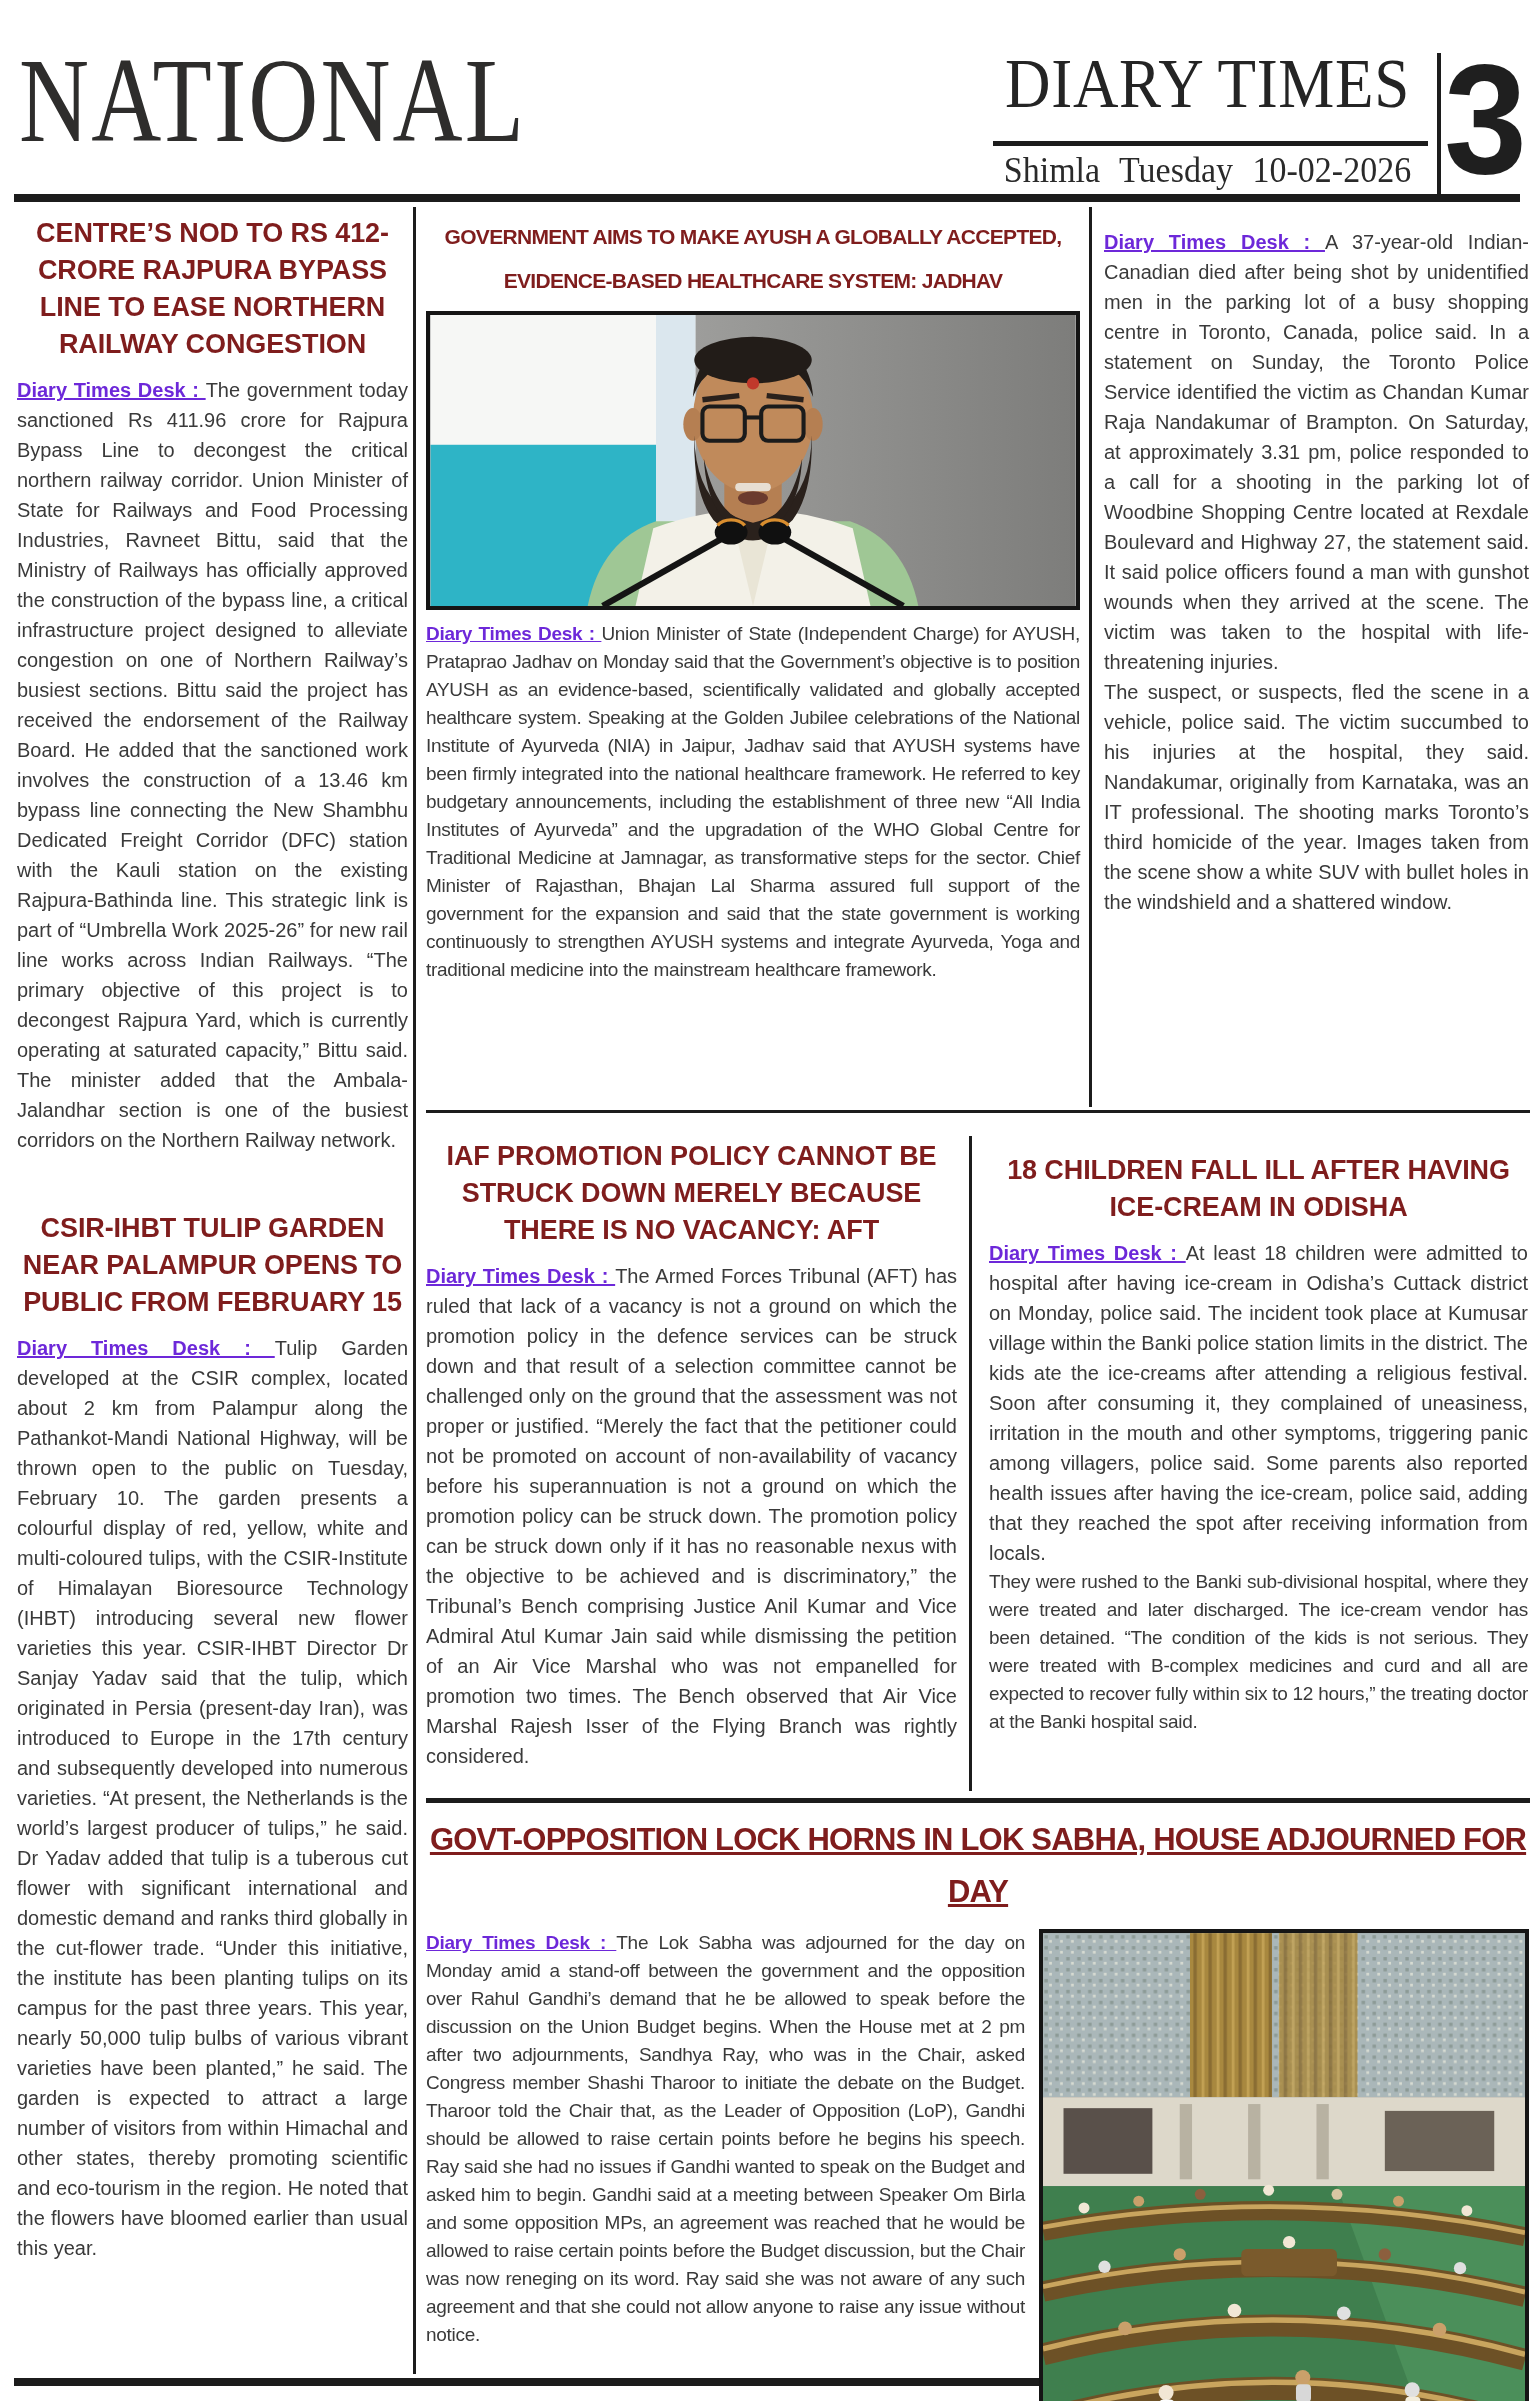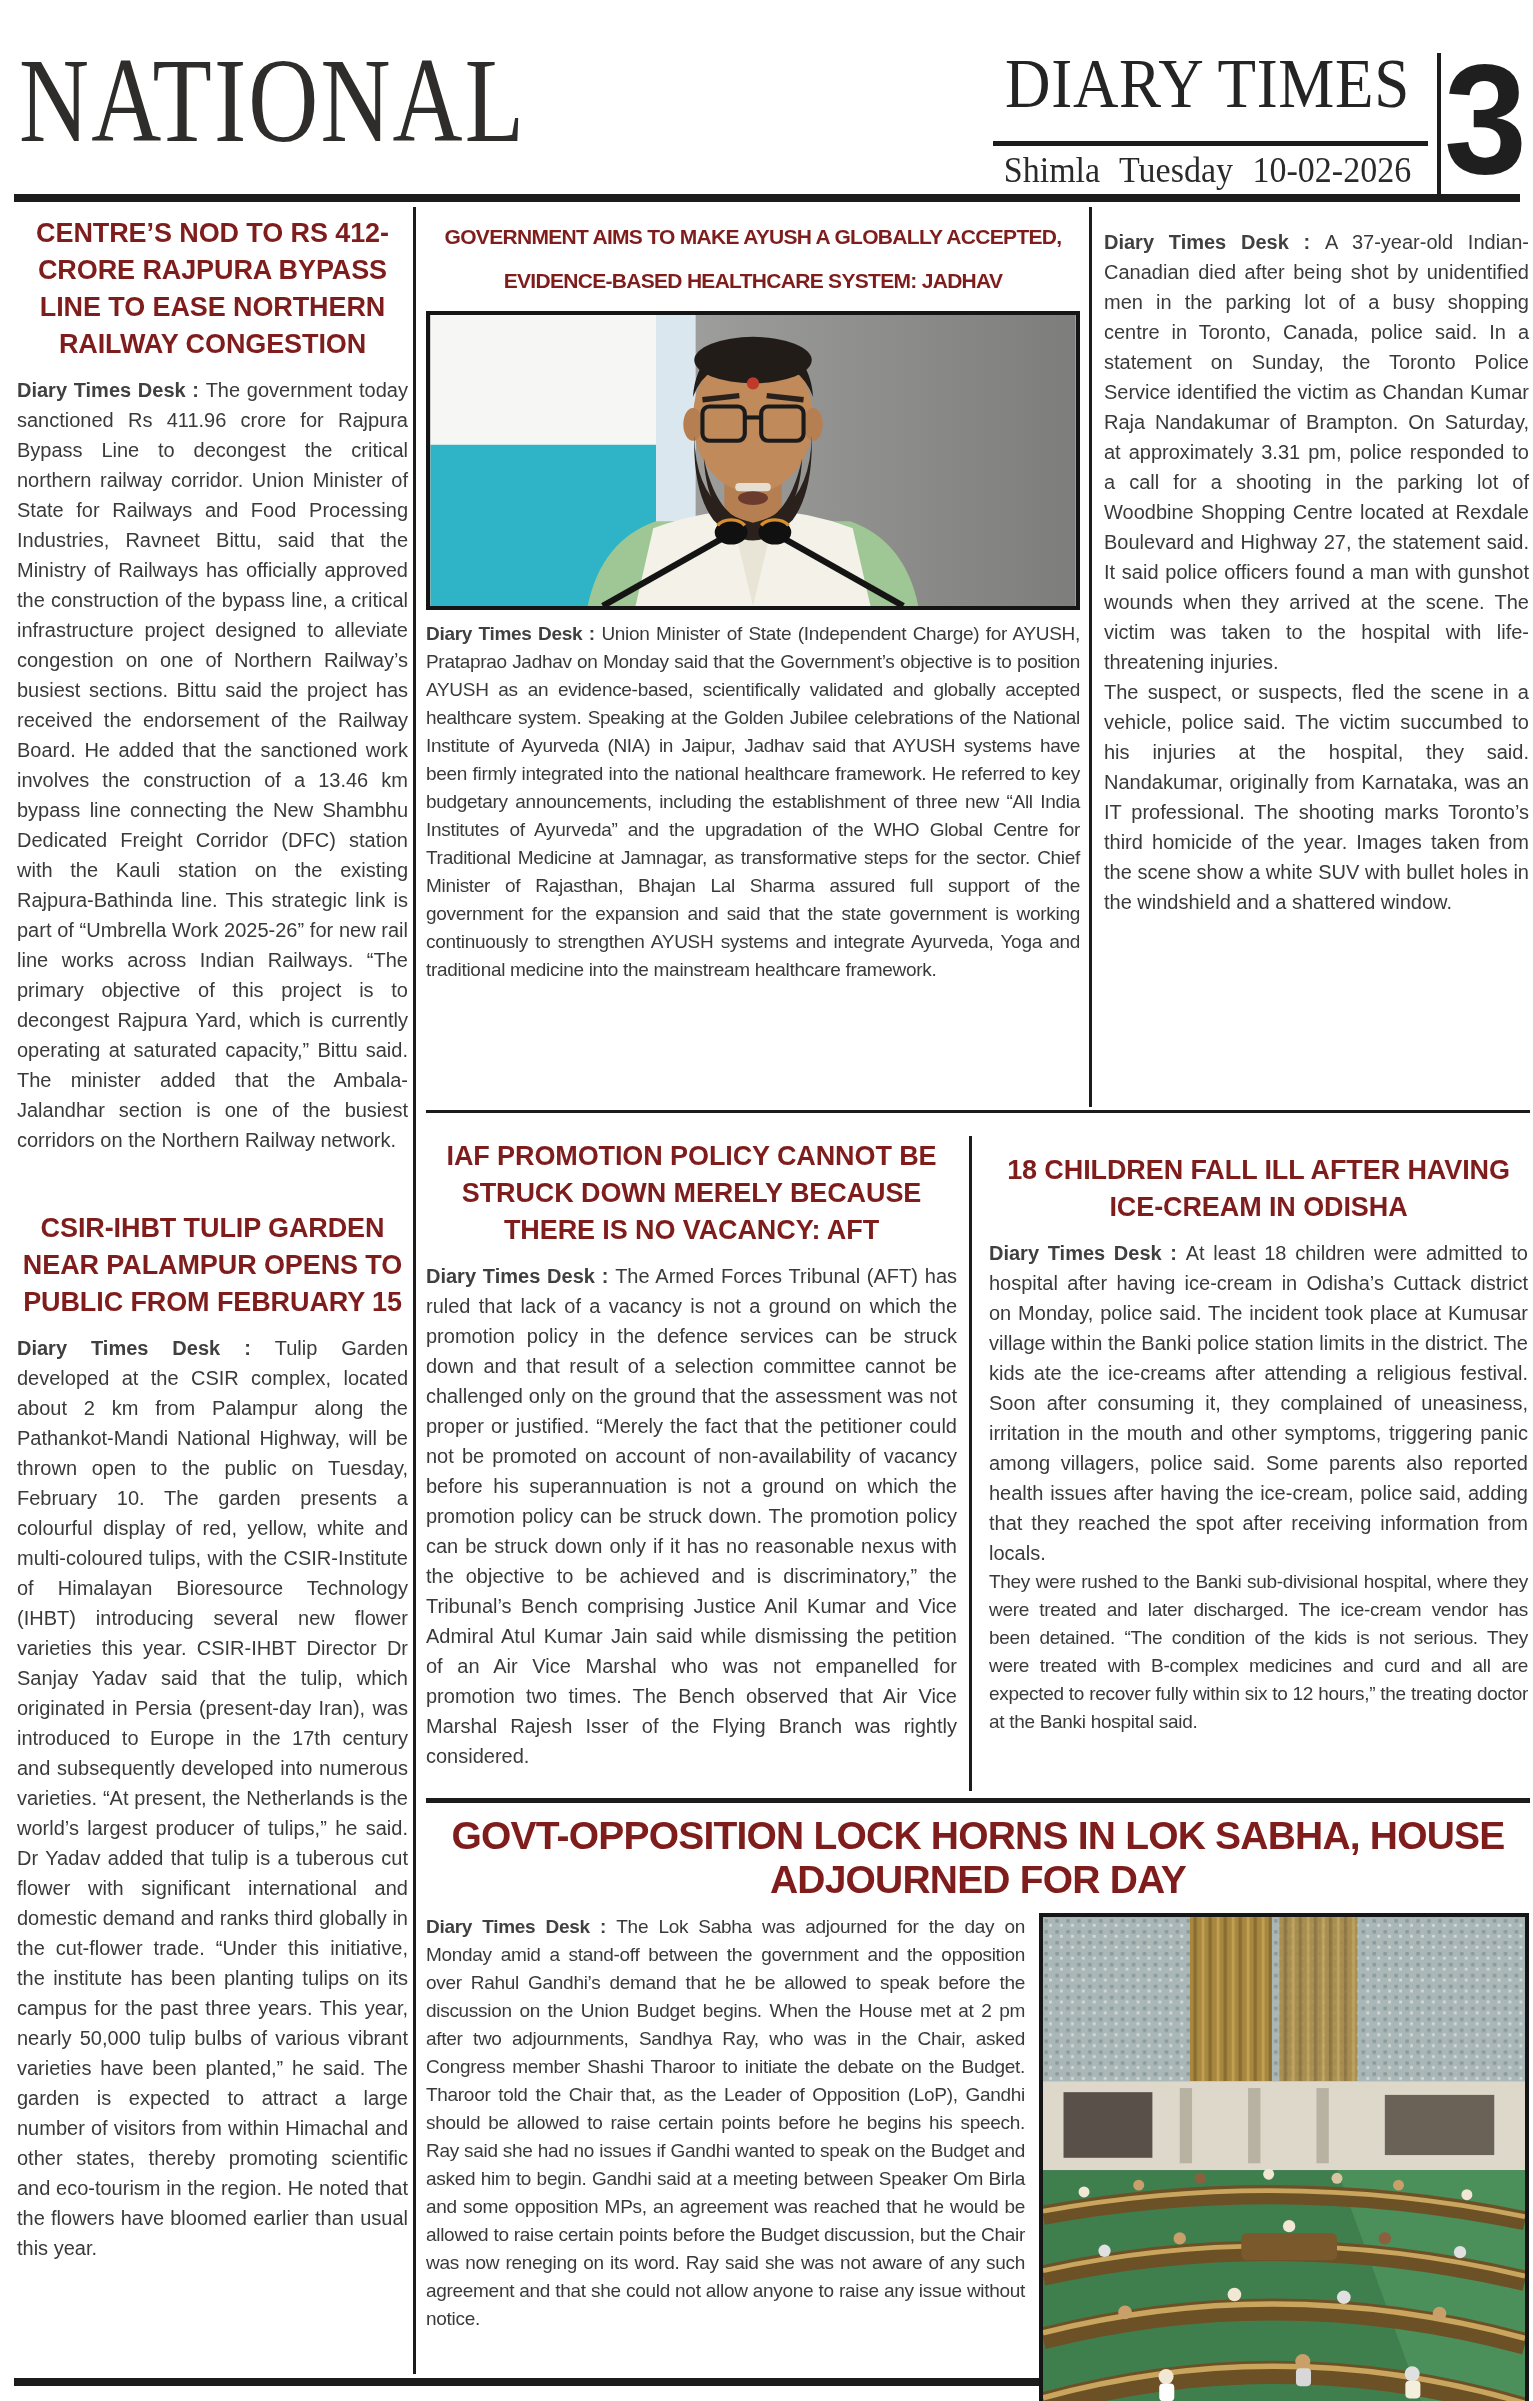--- a/index.html
+++ b/index.html
@@ -13,25 +13,25 @@
   .m-paper{font-family:"Liberation Serif",serif;color:#242424;font-size:63px;line-height:1;
            text-align:center;transform:scaleY(1.12);transform-origin:top center;letter-spacing:0.7px;}
   .m-date{font-family:"Liberation Serif",serif;color:#2a2a2a;font-size:34px;line-height:1;
           text-align:center;word-spacing:11px;transform:scaleY(1.08);transform-origin:top center;}
   .m-num{font-family:"Liberation Sans",sans-serif;font-weight:bold;color:#1f1f1f;
          font-size:149px;line-height:1;transform:scaleY(1.04);transform-origin:top left;}
   
   .hl{font-weight:bold;text-align:center;color:#7f1d1d;margin:0;}
   .hl-std{font-size:27px;line-height:37px;letter-spacing:-0.1px;}
   .hl-cond{font-size:21px;line-height:44px;letter-spacing:-0.7px;}
-  .hl-banner{font-size:39px;line-height:44px;letter-spacing:-0.8px;}
+  .hl-banner{font-size:31px;line-height:52px;letter-spacing:-0.8px;text-decoration:underline;}
   
   .bt{font-size:20px;line-height:30px;text-align:justify;color:#3a3a3a;margin:0;}
   .bt-cond{font-size:19px;line-height:28px;letter-spacing:-0.3px;}
-  .lead{font-weight:bold;color:#404040;}
+  .lead{font-weight:bold;color:#6d28d9;text-decoration:underline;}
   .gap-top{margin-top:12.3px;}
   
   .photo{border:4.1px solid #151515;background:#888;}
   .photo svg{display:block;}
   .ls-row{display:flex;gap:13.7px;margin-top:11px;align-items:flex-start;}
 </style>
 </head>
 <body>
 
 <div class="page">

